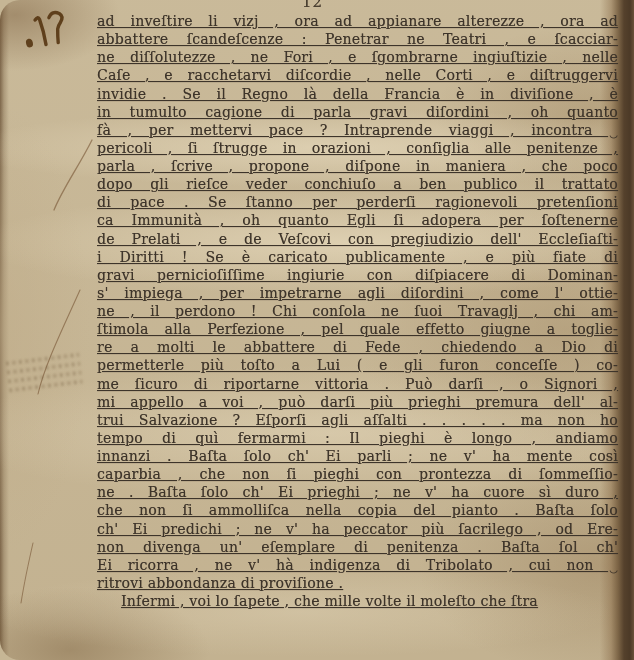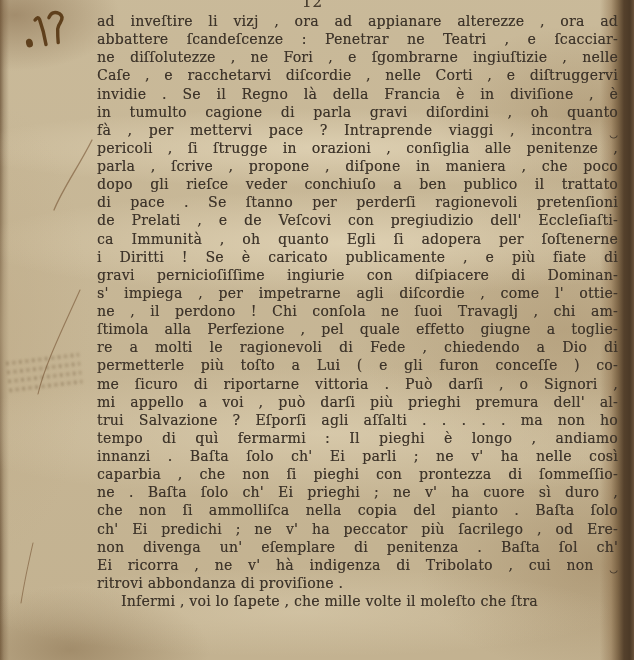--- a/index.html
+++ b/index.html
@@ -21,40 +21,41 @@
       radial-gradient(ellipse 300px 190px at 565px 330px, rgba(138,108,68,.26), transparent 70%),
       radial-gradient(ellipse 220px 130px at 590px 115px, rgba(132,102,62,.28), transparent 70%),
       radial-gradient(ellipse 260px 160px at 600px 565px, rgba(128,98,60,.30), transparent 70%),
       radial-gradient(ellipse 200px 90px  at 70px 650px,  rgba(112,84,50,.40), transparent 70%),
       radial-gradient(ellipse 150px 80px  at 15px 15px,   rgba(110,80,48,.42), transparent 70%),
       radial-gradient(ellipse 120px 300px at 0px 330px,   rgba(190,170,135,.5), transparent 75%),
       
       linear-gradient(90deg, rgba(86,60,34,.65) 0px, rgba(86,60,34,.25) 4px, rgba(86,60,34,0) 9px),
       
       linear-gradient(180deg, rgba(205,190,160,.25), rgba(180,160,125,.25));
+    border-radius: 20px;
   }
   .edge-right{
     position:absolute;top:0;right:0;width:34px;height:660px;pointer-events:none;
     background:linear-gradient(270deg,
       #6a523a 0px, #4c3a27 4px, #55412c 10px,
       rgba(110,85,55,.8) 16px, rgba(135,105,70,.45) 23px, rgba(150,120,85,0) 34px);
   }
   .folio{
     position:absolute;left:302px;top:-7px;width:40px;
     font-size:15px;color:#4a3f30;letter-spacing:1px;
     text-shadow:0 0 .6px rgba(70,55,40,.7);
   }
   .textblock{
     position:absolute;left:97px;top:12px;width:521px;
     font-size:14px;color:#3d342a;letter-spacing:.25px;
     text-shadow:.2px .2px .5px rgba(62,50,38,.55);
   }
   .line{
     height:18.14px;line-height:18.14px;white-space:normal;
-    text-align:justify;text-align-last:justify;
+    text-align:justify;text-align-last:justify;text-decoration:underline;
   }
   .line.short{text-align-last:left;}
   .line.indent{text-indent:24px;}
   .bleed{
     position:absolute;left:8px;top:352px;width:74px;height:52px;
     opacity:.55;filter:blur(1.1px);transform:rotate(-7deg);pointer-events:none;
   }
   .bleed .b{
     height:4px;margin:5px 0;
     background:repeating-linear-gradient(90deg,
@@ -100,34 +101,34 @@
     <div class="line">abbattere ſcandeſcenze : Penetrar ne Teatri , e ſcacciar-</div>
     <div class="line">ne diſſolutezze , ne Fori , e ſgombrarne ingiuſtizie , nelle</div>
     <div class="line">Caſe , e racchetarvi diſcordie , nelle Corti , e diſtruggervi</div>
     <div class="line">invidie .  Se il Regno là della Francia è in diviſione , è</div>
     <div class="line">in tumulto cagione di parla gravi diſordini , oh quanto</div>
     <div class="line">fà , per mettervi pace ?  Intraprende viaggi , incontra ‿</div>
     <div class="line">pericoli , ſi ſtrugge in orazioni , conſiglia alle penitenze ,</div>
     <div class="line">parla , ſcrive , propone , diſpone in maniera , che poco</div>
     <div class="line">dopo gli rieſce veder conchiuſo a ben publico il trattato</div>
     <div class="line">di pace .  Se ſtanno per perderſi ragionevoli pretenſioni</div>
+    <div class="line">ca Immunità , oh quanto Egli ſi adopera per ſoſtenerne</div>
     <div class="line">de Prelati , e de Veſcovi con pregiudizio dell' Eccleſiaſti-</div>
-    <div class="line">ca Immunità , oh quanto Egli ſi adopera per ſoſtenerne</div>
     <div class="line">i Diritti !  Se è caricato publicamente , e più fiate di</div>
     <div class="line">gravi pernicioſiſſime ingiurie con diſpiacere di Dominan-</div>
-    <div class="line">s' impiega , per impetrarne agli diſcordie , come l' ottie-</div>
+    <div class="line">s' impiega , per impetrarne agli diſordini , come l' ottie-</div>
     <div class="line">ne , il perdono !  Chi conſola ne ſuoi Travaglj , chi am-</div>
     <div class="line">ſtimola alla Perfezione , pel quale effetto giugne a toglie-</div>
-    <div class="line">re a molti le ragionevoli di Fede , chiedendo a Dio di</div>
+    <div class="line">re a molti le abbattere di Fede , chiedendo a Dio di</div>
     <div class="line">permetterle più toſto a Lui ( e gli furon conceſſe ) co-</div>
     <div class="line">me ſicuro di riportarne vittoria .  Può darſi , o Signori ,</div>
     <div class="line">mi appello a voi , può darſi più prieghi premura dell' al-</div>
     <div class="line">trui Salvazione ?  Eſporſi agli aſſalti . . . . .  ma non ho</div>
     <div class="line">tempo di quì fermarmi :  Il pieghi è longo , andiamo</div>
-    <div class="line">innanzi .  Baſta ſolo ch' Ei parli ;  ne v' ha nelle così</div>
+    <div class="line">innanzi .  Baſta ſolo ch' Ei parli ;  ne v' ha mente così</div>
     <div class="line">caparbia , che non ſi pieghi con prontezza di ſommeſſio-</div>
     <div class="line">ne .  Baſta ſolo ch' Ei prieghi ;  ne v' ha cuore sì duro ,</div>
     <div class="line">che non ſi ammolliſca nella copia del pianto .  Baſta ſolo</div>
     <div class="line">ch' Ei predichi ;  ne v' ha peccator più ſacrilego , od Ere-</div>
     <div class="line">non divenga un' eſemplare di penitenza .  Baſta ſol ch'</div>
     <div class="line">Ei ricorra , ne v' hà indigenza di Tribolato , cui non ‿</div>
     <div class="line short">ritrovi abbondanza di proviſione .</div>
     <div class="line short indent">Infermi , voi lo ſapete , che mille volte il moleſto che ſtra</div>
   </div>
 

